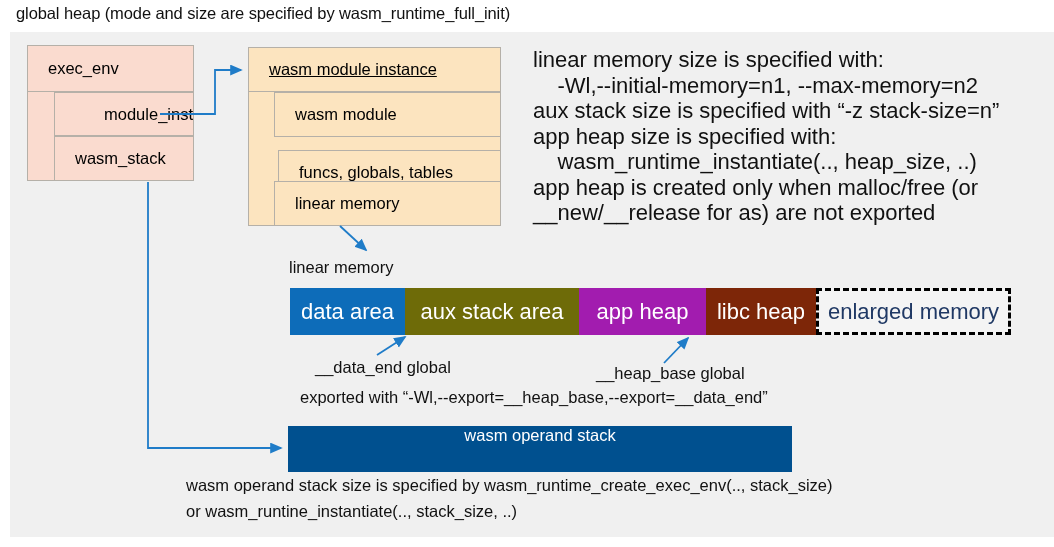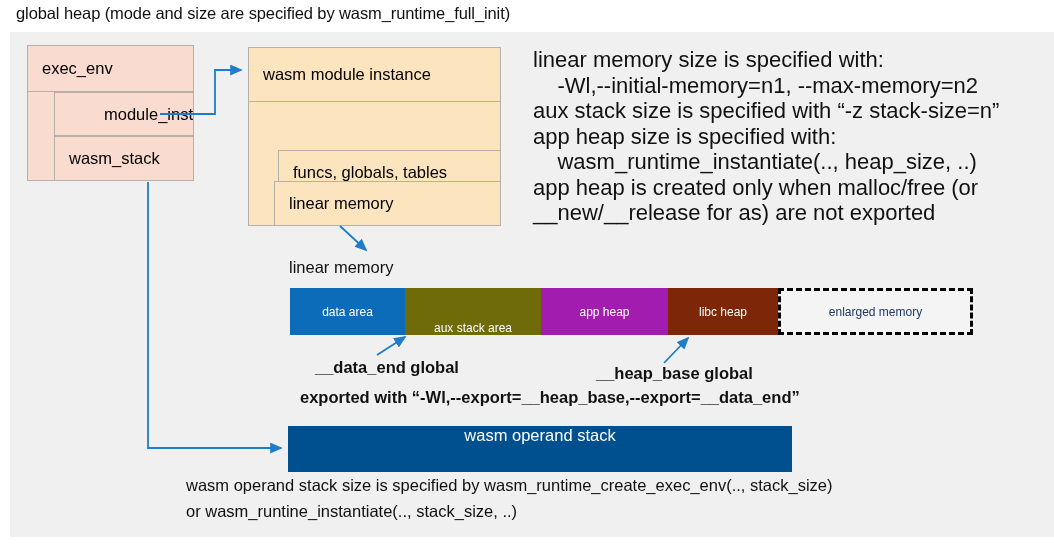--- a/index.html
+++ b/index.html
@@ -52,34 +52,34 @@
   .struct-row {
     position: absolute;
     box-sizing: border-box;
     border: 1px solid #b5b0a8;
     display: flex;
     align-items: center;
     font-size: 16.5px;
     color: #000000;
     white-space: nowrap;
   }
-  .struct-row .row-text { padding-left: 14px; }
+  .struct-row .row-text { padding-left: 20px; }
 
   .pink { background: #fadbcf; }
   .cream { background: #fce4bf; }
 
   
   #exec-env-box    { left: 27px;  top: 45px;  width: 167px; height: 136px; }
   #exec-env-header { left: 27px;  top: 45px;  width: 167px; height: 47px;  }
   #module-inst-row { left: 54px;  top: 92px;  width: 140px; height: 44px; justify-content: flex-end;  }
   #wasm-stack-row  { left: 54px;  top: 136px; width: 140px; height: 45px;  }
 
   
   #wmi-box         { left: 248px; top: 47px;  width: 253px; height: 179px; }
-  #wmi-header      { left: 248px; top: 47px;  width: 253px; height: 55px;  }
+  #wmi-header      { left: 248px; top: 47px;  width: 253px; height: 45px; text-decoration: underline;  }
   #wasm-module-row { left: 274px; top: 92px;  width: 227px; height: 45px;  }
   #funcs-row       { left: 278px; top: 137px; width: 223px; height: 44px; margin-top: 13px;  }
   #linear-mem-row  { left: 274px; top: 181px; width: 227px; height: 45px;  }
 
   
   .info-block {
     position: absolute;
     left: 533px;
     top: 47px;
     width: 515px;
@@ -103,37 +103,36 @@
     left: 290px;
     top: 288px;
     height: 47px;
     display: flex;
   }
   .mem-seg {
     display: flex;
     align-items: center;
     justify-content: center;
     color: #ffffff;
-    font-size: 12px;
+    font-size: 22px;
     white-space: nowrap;
     box-sizing: border-box;
   }
   .mem-seg.dashed {
     background: #f4f4f4;
     color: #1f3864;
     border: 3px dashed #000000;
   }
 
   
   .anno {
     position: absolute;
     font-size: 16.5px;
     color: #111111;
     white-space: nowrap;
-    font-weight: bold;
   }
   #anno-data-end  { left: 315px; top: 358px; }
   #anno-heap-base { left: 596px; top: 364px; }
   #anno-exported  { left: 300px; top: 388px; }
 
   
   #operand-stack {
     position: absolute;
     left: 288px;
     top: 426px;
@@ -184,35 +183,38 @@
     <span class="row-text">module_inst</span>
   </div>
   <div class="struct-row pink" id="wasm-stack-row">
     <span class="row-text">wasm_stack</span>
   </div>
 
   <div class="struct-box cream" id="wmi-box"></div>
   <div class="struct-row cream" id="wmi-header">
     <span class="row-text">wasm module instance</span>
   </div>
+  <div class="struct-row cream" id="wasm-module-row">
+    <span class="row-text">wasm module</span>
+  </div>
   <div class="struct-row cream" id="funcs-row">
     <span class="row-text">funcs, globals, tables</span>
   </div>
   <div class="struct-row cream" id="linear-mem-row">
     <span class="row-text">linear memory</span>
   </div>
 
   <div class="info-block"><div>linear memory size is specified with:</div><div>    -Wl,--initial-memory=n1, --max-memory=n2</div><div>aux stack size is specified with “-z stack-size=n”</div><div>app heap size is specified with:</div><div>    wasm_runtime_instantiate(.., heap_size, ..)</div><div>app heap is created only when malloc/free (or</div><div>__new/__release for as) are not exported</div></div>
 
   <div class="linmem-label">linear memory</div>
   <div class="mem-bar">
       <div class="mem-seg" style="width: 115px; background: rgb(13, 108, 185);">
         <span>data area</span>
       </div>
-      <div class="mem-seg" style="width: 136px; background: rgb(110, 107, 8); align-items: flex-end;">
+      <div class="mem-seg" style="width: 174px; background: rgb(110, 107, 8);">
         <span>aux stack area</span>
       </div>
       <div class="mem-seg" style="width: 127px; background: #a21caf; justify-content: center;">
         <span>app heap</span>
       </div>
       <div class="mem-seg" style="width: 110px; background: rgb(125, 38, 8);">
         <span>libc heap</span>
       </div>
       <div class="mem-seg dashed" style="width: 195px;">
         <span>enlarged memory</span>

